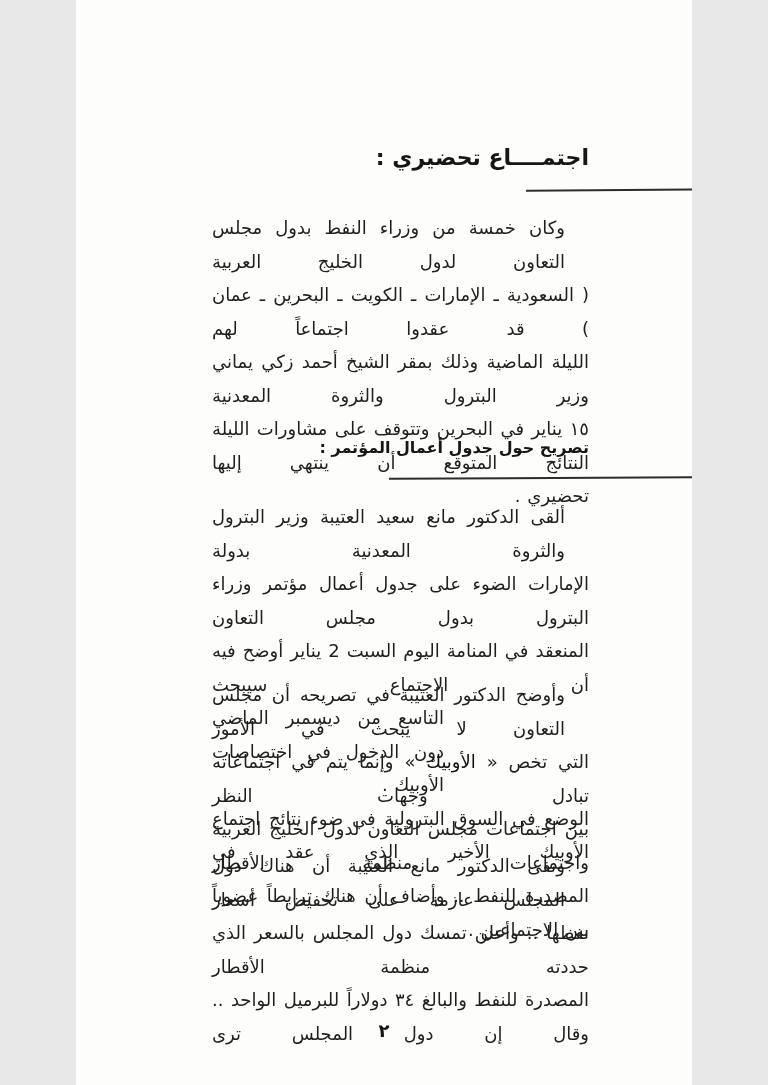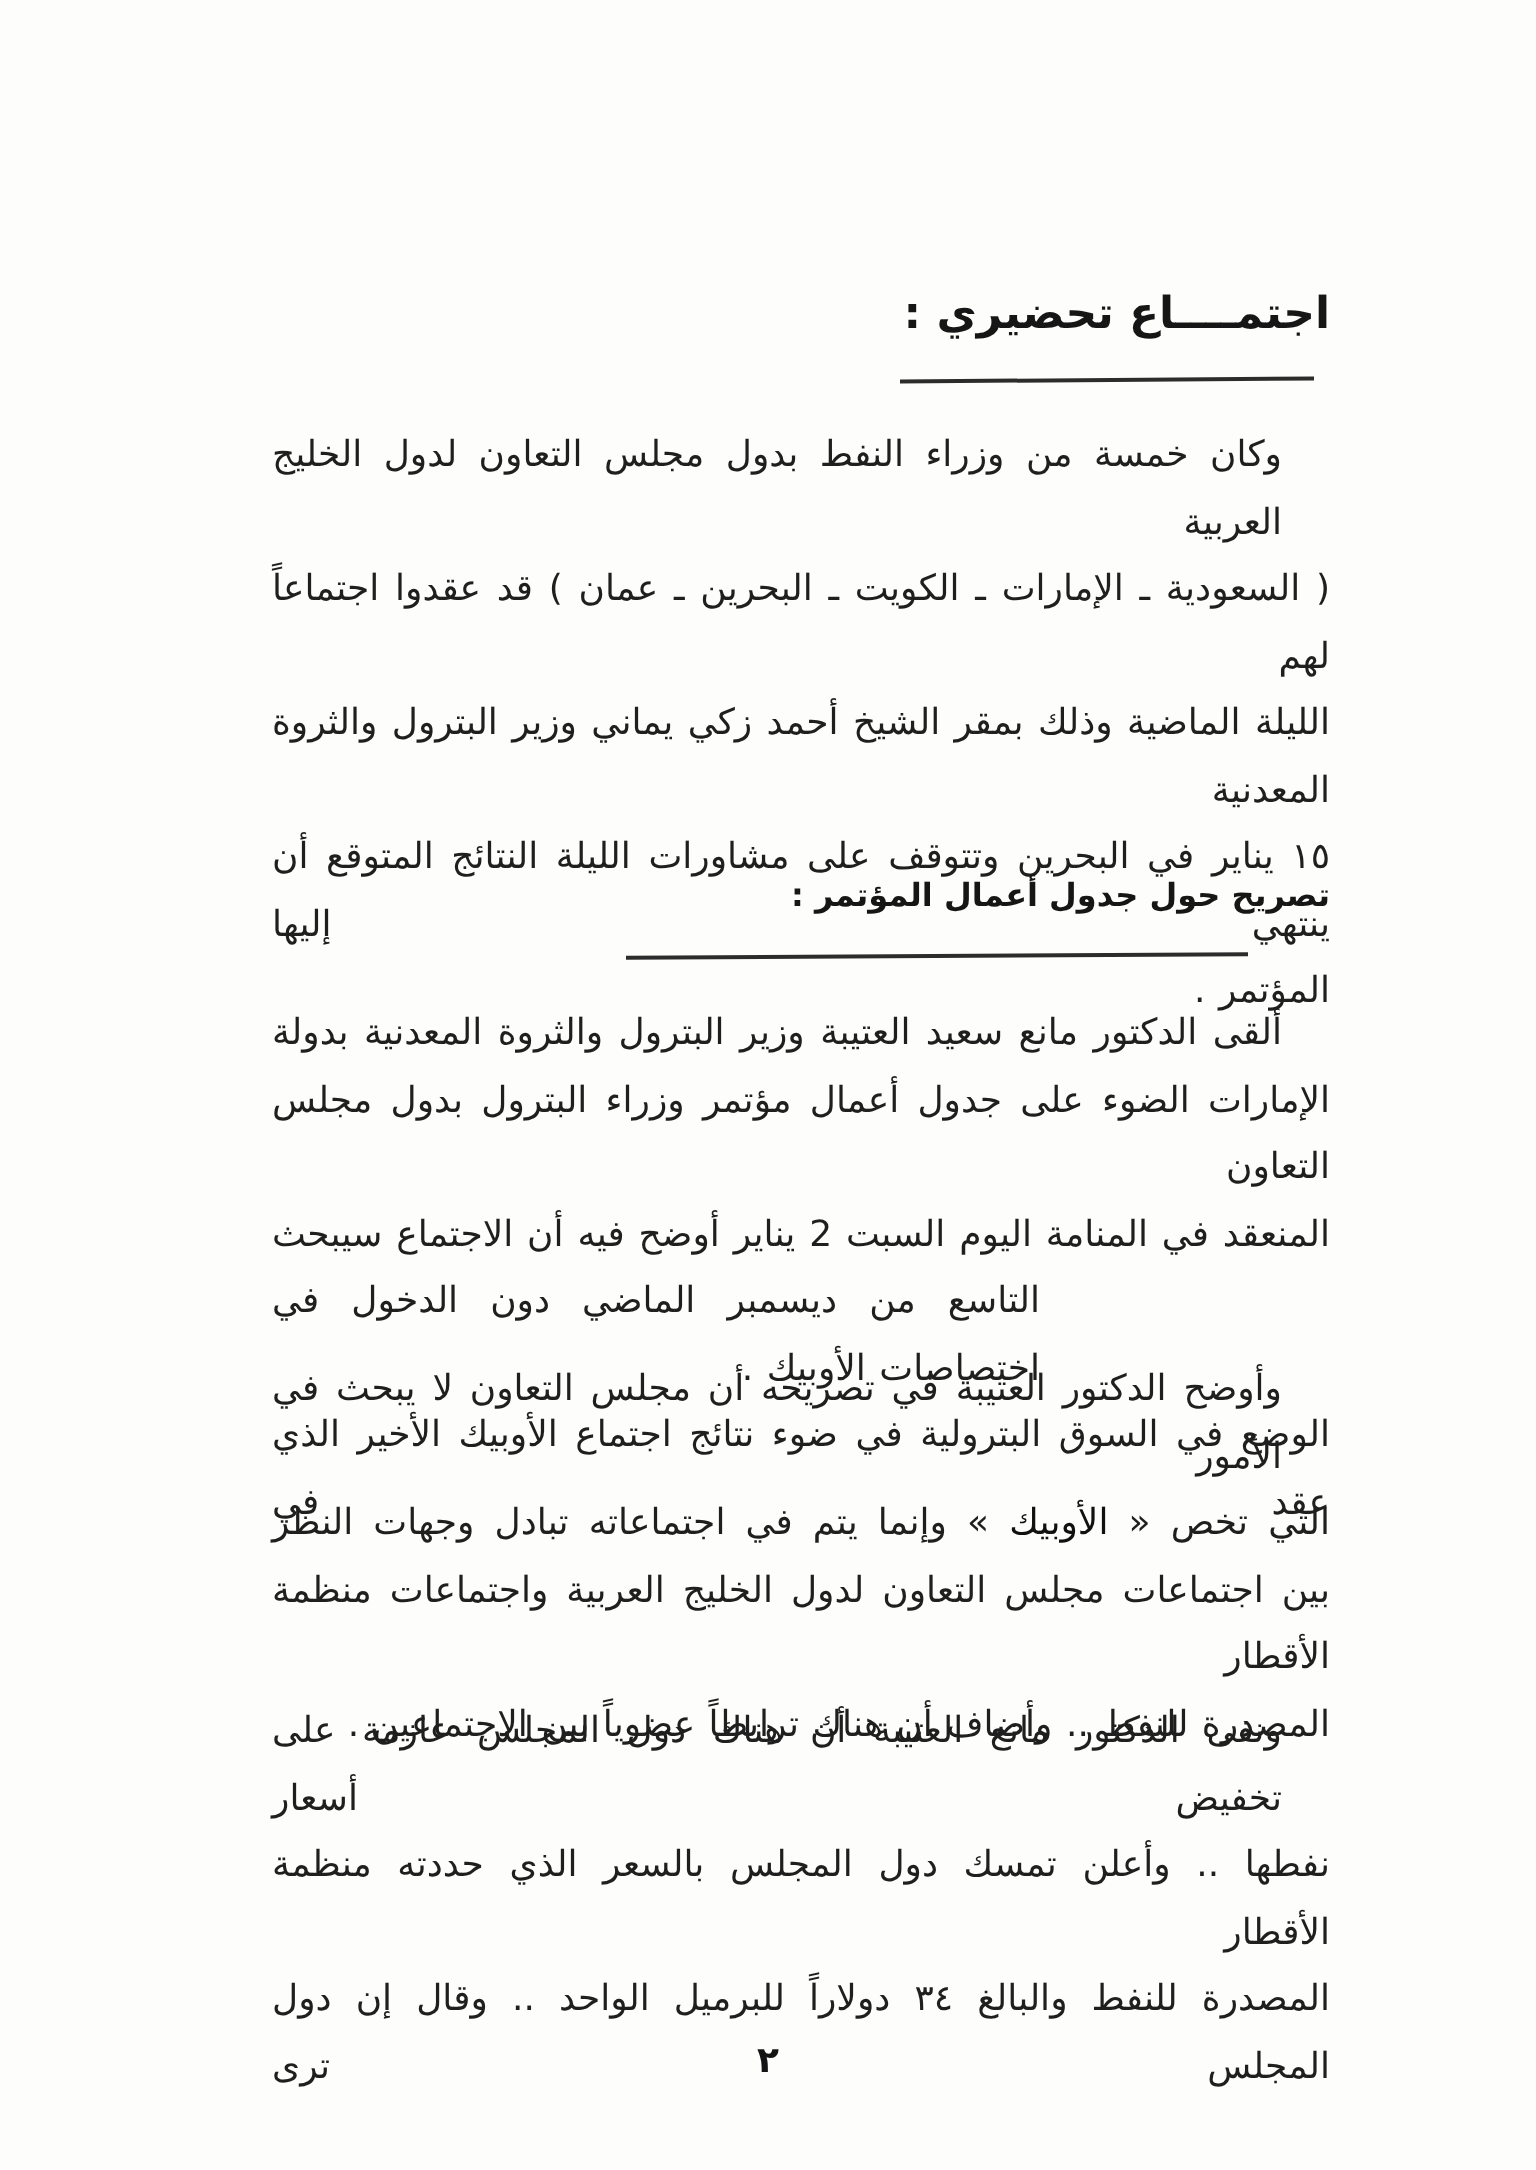--- a/index.html
+++ b/index.html
@@ -3,21 +3,21 @@
 <meta charset="utf-8">
 <style>
   html, body {
     margin: 0;
     padding: 0;
     background: #e8e8e8;
     font-family: "DejaVu Sans", sans-serif;
   }
   .sheet {
     position: relative;
-    width: 768px;
+    width: 616px;
     height: 1085px;
     margin: 0 auto;
     background: #fdfdfb;
     color: #1c1c1c;
     overflow: hidden;
     direction: rtl;
   }
   .heading {
     position: absolute;
     right: 103px;
@@ -76,21 +76,21 @@
 <div class="sheet">
 
   <h2 class="heading heading-1">اجتمــــاع تحضيري :</h2>
   <div class="rule rule-1"></div>
 
   <div class="para para-1">
     <div class="line first">وكان خمسة من وزراء النفط بدول مجلس التعاون لدول الخليج العربية</div>
     <div class="line">( السعودية ـ الإمارات ـ الكويت ـ البحرين ـ عمان ) قد عقدوا اجتماعاً لهم</div>
     <div class="line">الليلة الماضية وذلك بمقر الشيخ أحمد زكي يماني وزير البترول والثروة المعدنية</div>
     <div class="line">١٥ يناير في البحرين وتتوقف على مشاورات الليلة النتائج المتوقع أن ينتهي إليها</div>
-    <div class="line last">المؤتمر .</div>
+    <div class="line last">تحضيري .</div>
   </div>
 
   <h2 class="heading heading-2">تصريح حول جدول أعمال المؤتمر :</h2>
   <div class="rule rule-2"></div>
 
   <div class="para para-2">
     <div class="line first">ألقى الدكتور مانع سعيد العتيبة وزير البترول والثروة المعدنية بدولة</div>
     <div class="line">الإمارات الضوء على جدول أعمال مؤتمر وزراء البترول بدول مجلس التعاون</div>
     <div class="line">المنعقد في المنامة اليوم السبت 2 يناير أوضح فيه أن الاجتماع سيبحث</div>
     <div class="line last indent-right">التاسع من ديسمبر الماضي دون الدخول في اختصاصات الأوبيك .</div>

